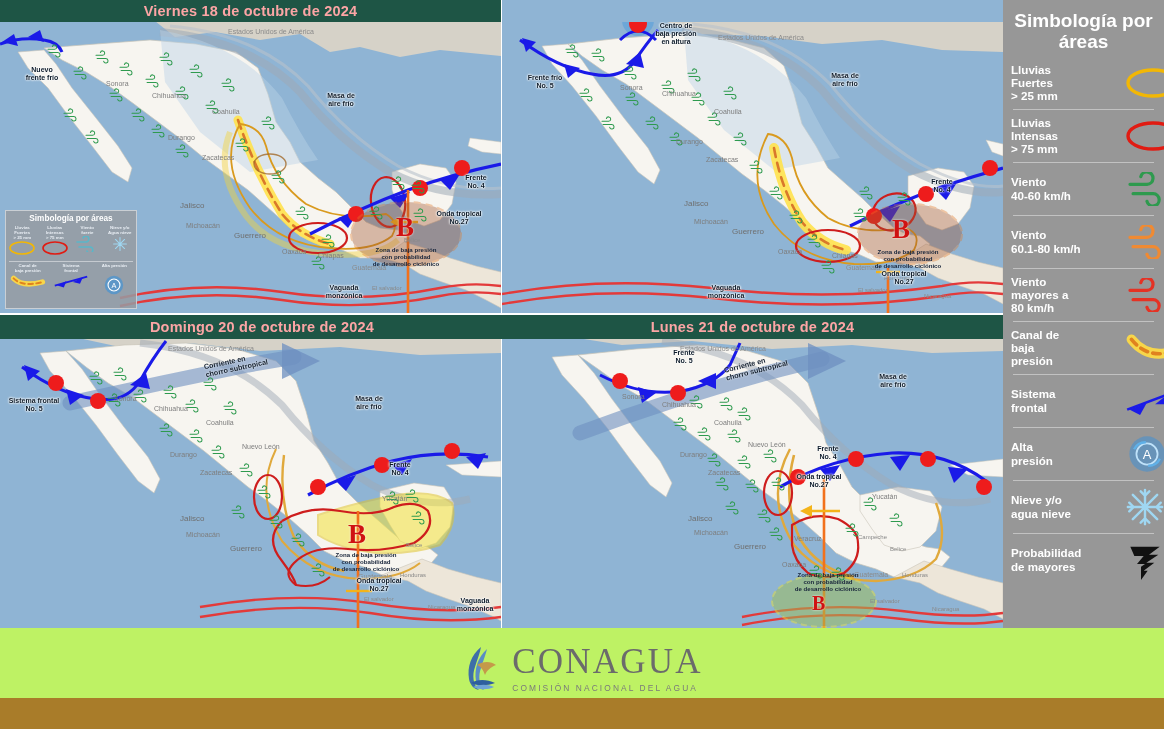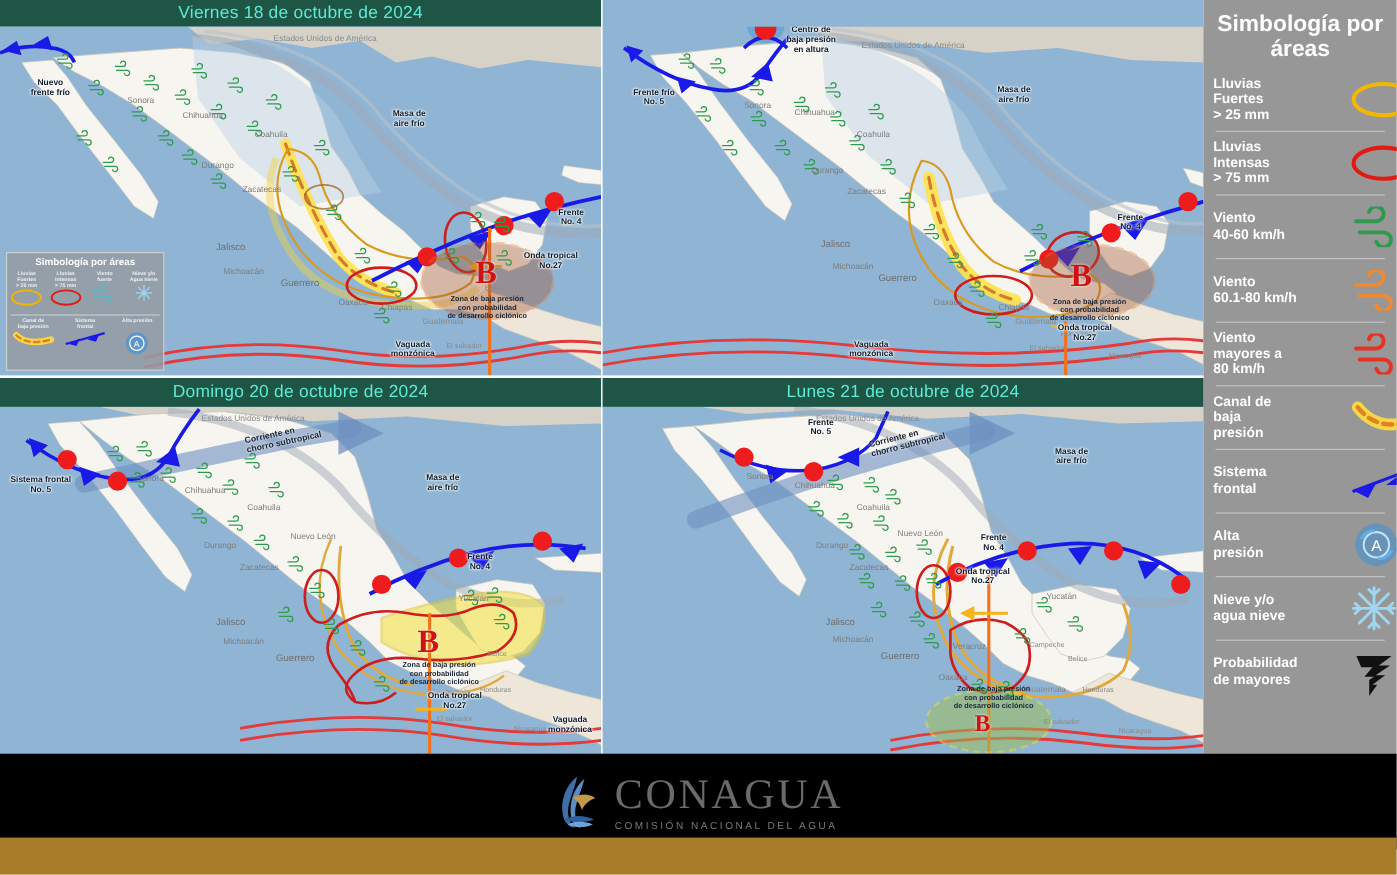--- a/index.html
+++ b/index.html
@@ -5,27 +5,27 @@
 <style>
   html,body{margin:0;padding:0;background:#fff;}
   body{width:1164px;height:729px;overflow:hidden;font-family:"Liberation Sans",sans-serif;}
   .sheet{position:relative;width:1164px;height:729px;background:#fff;}
 
   
   .panels{position:absolute;left:0;top:0;width:1003px;height:628px;}
   .panel{position:absolute;width:501px;height:313px;overflow:hidden;background:#8FB4D4;}
   .panel.p0{left:0;top:0;}
   .panel.p1{left:502px;top:0;}
-  .panel.p2{left:0;top:315px;}
+  .panel.p2{left:0;top:315px;padding-left:23px;}
   .panel.p3{left:502px;top:315px;}
   .panel-sep-v{position:absolute;left:501px;top:0;width:1px;height:628px;background:#ffffff;}
   .panel-sep-h{position:absolute;left:0;top:313px;width:1003px;height:2px;background:#ffffff;}
 
   .panel-title{position:absolute;left:0;top:0;width:100%;height:22px;background:#1E5545;
-    color:#5eead4;font-size:14.5px;font-weight:normal;letter-spacing:.2px;
+    color:#fca5a5;font-size:14.5px;font-weight:bold;letter-spacing:.2px;
     display:flex;align-items:center;justify-content:center;z-index:30;}
   .panel.p2 .panel-title,.panel.p3 .panel-title{height:24px;}
 
   .mapwrap{position:absolute;left:0;top:22px;width:501px;height:291px;overflow:hidden;}
   .panel.p2 .mapwrap,.panel.p3 .mapwrap{top:24px;height:289px;}
   .mapsvg{position:absolute;left:0;top:0;}
 
   
   .mlabel{position:absolute;color:#0d1b2a;font-size:7px;font-weight:bold;line-height:1.12;
     text-align:center;z-index:20;text-shadow:0 0 2px #fff,0 0 2px #fff,0 0 3px #fff;
@@ -52,21 +52,21 @@
   .legend-title{color:#fff;font-size:19px;font-weight:bold;line-height:1.12;
     text-align:center;padding:10px 6px 4px;}
   .legend-list{padding:0 8px;}
   .leg-item{display:flex;align-items:center;min-height:52px;position:relative;gap:28px;}
   .leg-text{flex:0 0 86px;color:#fff;font-size:11.6px;font-weight:bold;line-height:1.15;
     white-space:pre-line;}
   .leg-icon{flex:1;display:flex;align-items:center;justify-content:center;}
   .leg-div{height:1px;background:rgba(255,255,255,.42);margin:0 2px;}
 
   
-  .footer{position:absolute;left:0;top:628px;width:1164px;height:80px;background:#000000;
+  .footer{position:absolute;left:0;top:628px;width:1164px;height:80px;background:#bef264;
     display:flex;align-items:center;justify-content:center;gap:11px;}
   .logo-mark{width:40px;height:46px;}
   .logo-txt{display:flex;flex-direction:column;justify-content:center;}
   .logo-main{font-family:"Liberation Serif",serif;font-size:35px;letter-spacing:2.2px;
     color:#6b6b6b;line-height:1;}
   .logo-sub{font-size:8.4px;letter-spacing:2.1px;color:#7a7a7a;margin-top:4px;}
   .goldbar{position:absolute;left:0;top:698px;width:1164px;height:31px;background:#A97C29;}
 </style>
 </head>
 <body>

